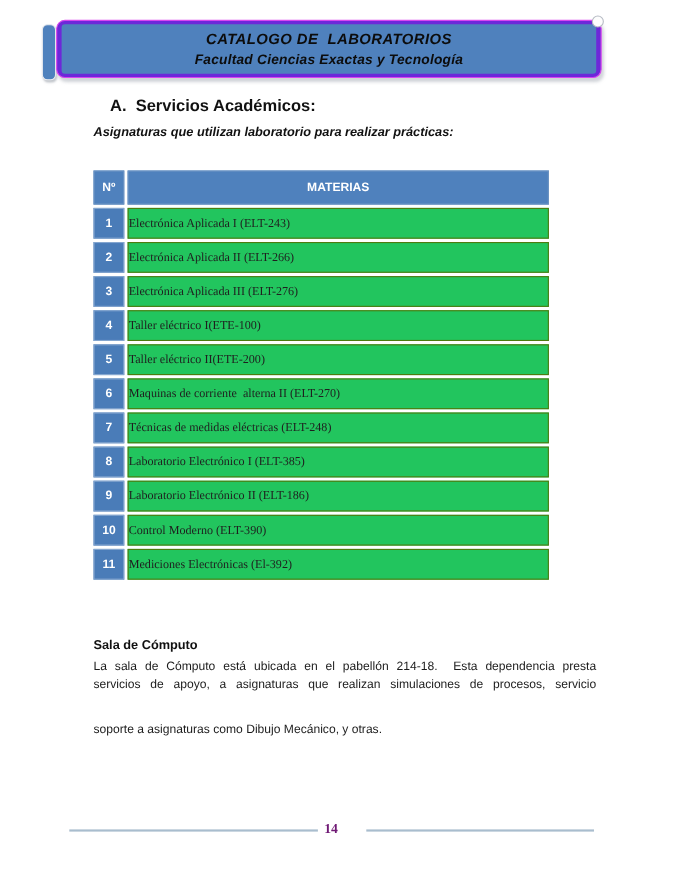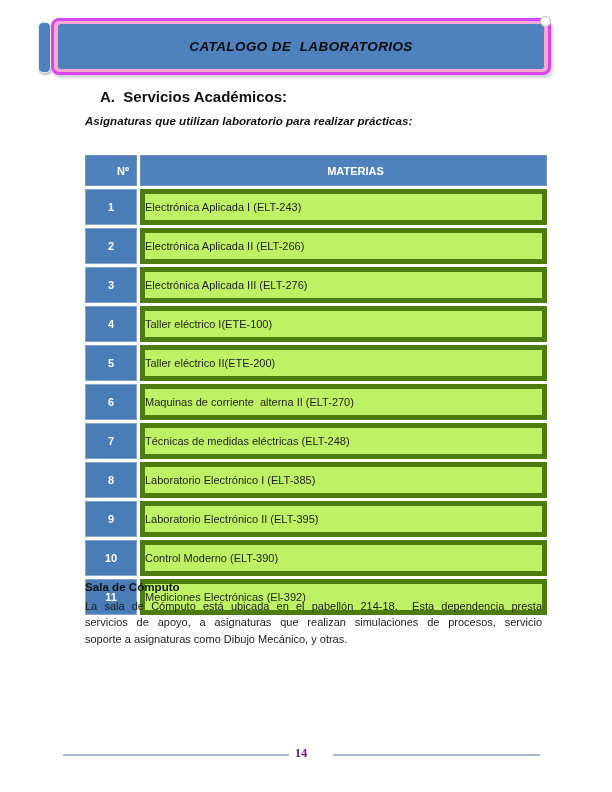--- a/index.html
+++ b/index.html
@@ -9,21 +9,21 @@
   }
   
   .banner{position:absolute;left:38px;top:12px;width:512px;height:60px;}
   .banner-capsule{
     position:absolute;left:0;top:10px;width:11px;height:49px;
     background:#4f81bd;border:1px solid #e9ebef;border-radius:5px;
     box-shadow:1px 2px 2px rgba(140,148,158,.55);
   }
   .banner-frame{
     position:absolute;left:13px;top:6px;width:494px;height:51px;
-    background:#f9a8d4;border:3px solid #d946ef;border-radius:8px;
+    background:#6d28d9;border:1px solid #d946ef;border-radius:8px;
     box-shadow:2px 3px 3px rgba(150,158,168,.45);
   }
   .banner-inner{
     position:absolute;left:4px;top:3px;right:4px;bottom:3px;
     background:#4f81bd;border-radius:3px;
     display:flex;flex-direction:column;align-items:center;justify-content:center;gap:4px;
   }
   .banner-title{
     font-size:13.5px;font-weight:bold;font-style:italic;color:#0c0c0c;
     letter-spacing:.4px;white-space:pre;
@@ -48,57 +48,58 @@
   
   table.materias{
     position:absolute;left:82px;top:152px;
     border-collapse:separate;border-spacing:3px;table-layout:fixed;
   }
   table.materias th,table.materias td{padding:0;font-size:11px;}
   th.col-num{width:26px;}
   th.col-mat{width:381px;}
   table.materias th{
     height:29px;background:#4f81bd;color:#ffffff;font-weight:bold;
-    text-align:center;border:1px solid #6d94c3;padding-left:24px;
+    text-align:center;border:1px solid #6d94c3;
   }
   td.num-cell{
     height:26px;background:#4a7cb8;color:#ffffff;font-weight:bold;
     text-align:center;border:1px solid #84a6cf;
   }
   td.materia-cell{
-    height:26px;background:#bef264;color:#1f1f1f;
-    padding-left:8px;border:5px solid #4d7c0f;white-space:pre;
+    height:26px;background:#22c55e;color:#1f1f1f;
+    padding-left:8px;border:1px solid #4d7c0f;white-space:pre;font-family:Liberation Serif, serif;
   }
   
   .sala-heading{
     position:absolute;left:85px;top:580px;font-size:11.6px;font-weight:bold;color:#111;
   }
   .sala-body{
     position:absolute;left:85px;top:598px;width:457px;
     font-size:11px;line-height:16.4px;color:#1c1c1c;
   }
   .pline{text-align:justify;text-align-last:justify;white-space:pre-wrap;}
-  .pline:last-child{text-align-last:left;}
+  .pline:last-child{text-align-last:left;margin-top:24px;}
   
   .footer-rule{position:absolute;top:754px;height:2px;background:#a9bdce;}
   .footer-rule.left{left:63px;width:226px;}
   .footer-rule.right{left:333px;width:207px;}
   .page-num{
     position:absolute;left:279px;top:746px;width:44px;text-align:center;
     font-family:"Liberation Serif", serif;font-weight:bold;font-size:12.5px;color:#701a75;
   }
 </style>
 </head>
 <body>
 
 <div class="banner">
   <div class="banner-capsule"></div>
   <div class="banner-frame">
     <div class="banner-inner">
       <div class="banner-title">CATALOGO DE  LABORATORIOS</div>
+      <div class="banner-subtitle">Facultad Ciencias Exactas y Tecnología</div>
     </div>
     <div class="banner-corner-circle"></div>
   </div>
 </div>
 
 <div class="heading-a">A.  Servicios Académicos:</div>
 <div class="intro">Asignaturas que utilizan laboratorio para realizar prácticas:</div>
 
 <table class="materias">
   <thead>
@@ -135,21 +136,21 @@
       <tr>
         <td class="num-cell">7</td>
         <td class="materia-cell">Técnicas de medidas eléctricas (ELT-248)</td>
       </tr>
       <tr>
         <td class="num-cell">8</td>
         <td class="materia-cell">Laboratorio Electrónico I (ELT-385)</td>
       </tr>
       <tr>
         <td class="num-cell">9</td>
-        <td class="materia-cell">Laboratorio Electrónico II (ELT-395)</td>
+        <td class="materia-cell">Laboratorio Electrónico II (ELT-186)</td>
       </tr>
       <tr>
         <td class="num-cell">10</td>
         <td class="materia-cell">Control Moderno (ELT-390)</td>
       </tr>
       <tr>
         <td class="num-cell">11</td>
         <td class="materia-cell">Mediciones Electrónicas (El-392)</td>
       </tr>
     </tbody>

